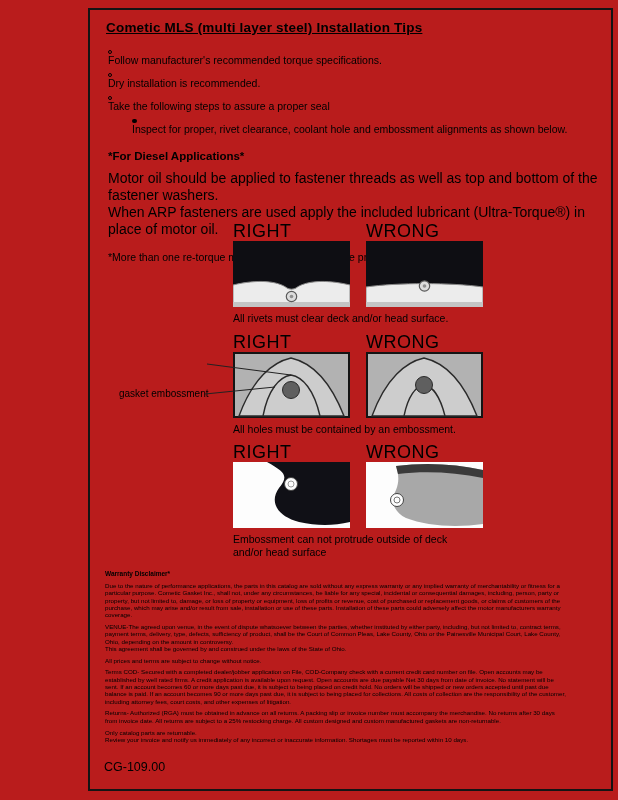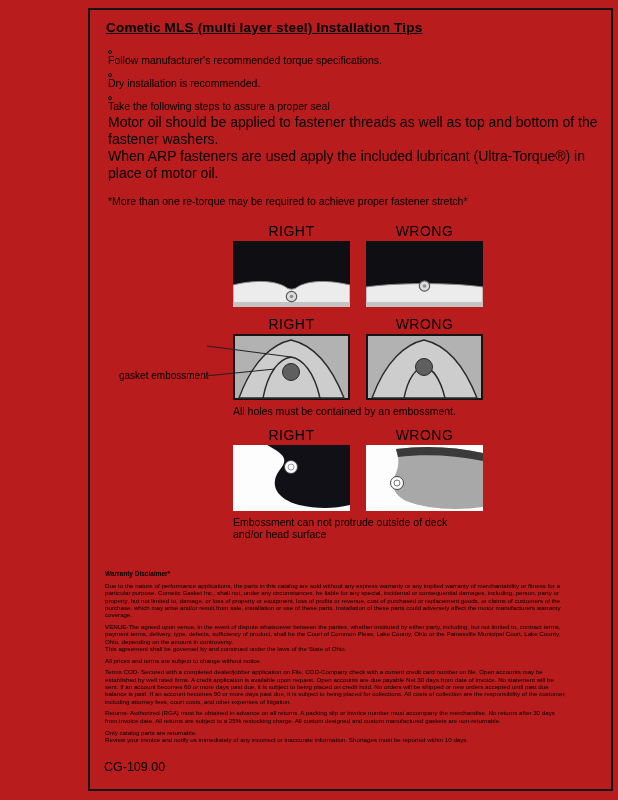--- a/index.html
+++ b/index.html
@@ -29,21 +29,21 @@
   }
   .bullet-text { font-size:10.5px; line-height:13px; }
 
   .diesel-heading { font-size:11.5px; font-weight:bold; margin:14px 0 8px 4px; }
   .para { font-size:14px; line-height:17px; margin:0 0 11px 4px; white-space:pre-line; }
   .note { font-size:10.5px; line-height:13px; margin:13px 0 0 4px; }
 
   .diagrams { position:absolute; left:233px; top:224px; width:250px; }
   .diag-row { margin-bottom:10px; }
   .hdrs { display:flex; gap:16px; }
-  .hdrs span { width:117px; text-align:center; font-size:14px; letter-spacing:.5px; line-height:15px; }
+  .hdrs span { width:117px; font-size:18px; letter-spacing:.5px; line-height:15px; }
   .imgs { display:flex; gap:16px; margin-top:2px; }
   .dimg { width:117px; height:66px; display:block; }
   .cap { font-size:10.5px; line-height:12.5px; margin-top:5px; white-space:pre-line; }
   .row2 { position:relative; }
   .side-label { position:absolute; font-size:10px; line-height:12px; white-space:pre-line; text-align:left; }
   .label-coolant { left:-112px; top:19px; width:104px; }
   .label-emboss  { left:-114px; top:53px; width:104px; }
   .pointer-overlay { position:absolute; left:-30px; top:17px; width:95px; height:66px; pointer-events:none; }
 
   .legal { position:absolute; left:105px; top:570px; width:462px; }
@@ -66,21 +66,26 @@
       <span class="bullet-text">Follow manufacturer's recommended torque specifications.</span>
     </div>
     <div class="bullet-row">
       <span class="marker-open"></span>
       <span class="bullet-text">Dry installation is recommended.</span>
     </div>
     <div class="bullet-row">
       <span class="marker-open"></span>
       <span class="bullet-text">Take the following steps to assure a proper seal</span>
     </div>
+    <div class="bullet-row sub">
+      <span class="marker-filled"></span>
+      <span class="bullet-text">Inspect for proper, rivet clearance, coolant hole and embossment alignments as shown below.</span>
+    </div>
 
+    <div class="diesel-heading">*For Diesel Applications*</div>
     <div class="para">Motor oil should be applied to fastener threads as well as top and bottom of the fastener washers.
 When ARP fasteners are used apply the included lubricant (Ultra-Torque®) in place of motor oil.</div>
     <div class="note">*More than one re-torque may be required to achieve proper fastener stretch*</div>
   </div>
 
   <div class="diagrams">
 
     <div class="diag-row">
       <div class="hdrs">
         <span>RIGHT</span>
@@ -95,20 +100,21 @@
           <circle cx="58.5" cy="55.5" r="1.8" fill="#8f8f8f"></circle>
         </svg>
         <svg class="dimg" viewBox="0 0 117 66">
           <rect x="0" y="0" width="117" height="66" fill="#0e0e13"></rect>
           <path d="M0,46 C30,41.5 87,41.5 117,46 L117,66 L0,66 Z" fill="#ececec" stroke="#8a8a8a" stroke-width="1"></path>
           <rect x="0" y="61" width="117" height="5" fill="#c4c4c4"></rect>
           <circle cx="58.5" cy="45" r="5.2" fill="#dcdcdc" stroke="#5a5a5a" stroke-width="1.2"></circle>
           <circle cx="58.5" cy="45" r="1.8" fill="#8f8f8f"></circle>
         </svg>
       </div>
+      <div class="cap">All rivets must clear deck and/or head surface.</div>
     </div>
 
     <div class="diag-row row2">
       <div class="side-label label-emboss">gasket embossment</div>
       <svg class="pointer-overlay" viewBox="0 0 95 66">
         <line x1="4" y1="12" x2="88" y2="23" stroke="#222" stroke-width="1"></line>
         <line x1="2" y1="42" x2="72" y2="35" stroke="#222" stroke-width="1"></line>
       </svg>
       <div class="hdrs">
         <span>RIGHT</span>

